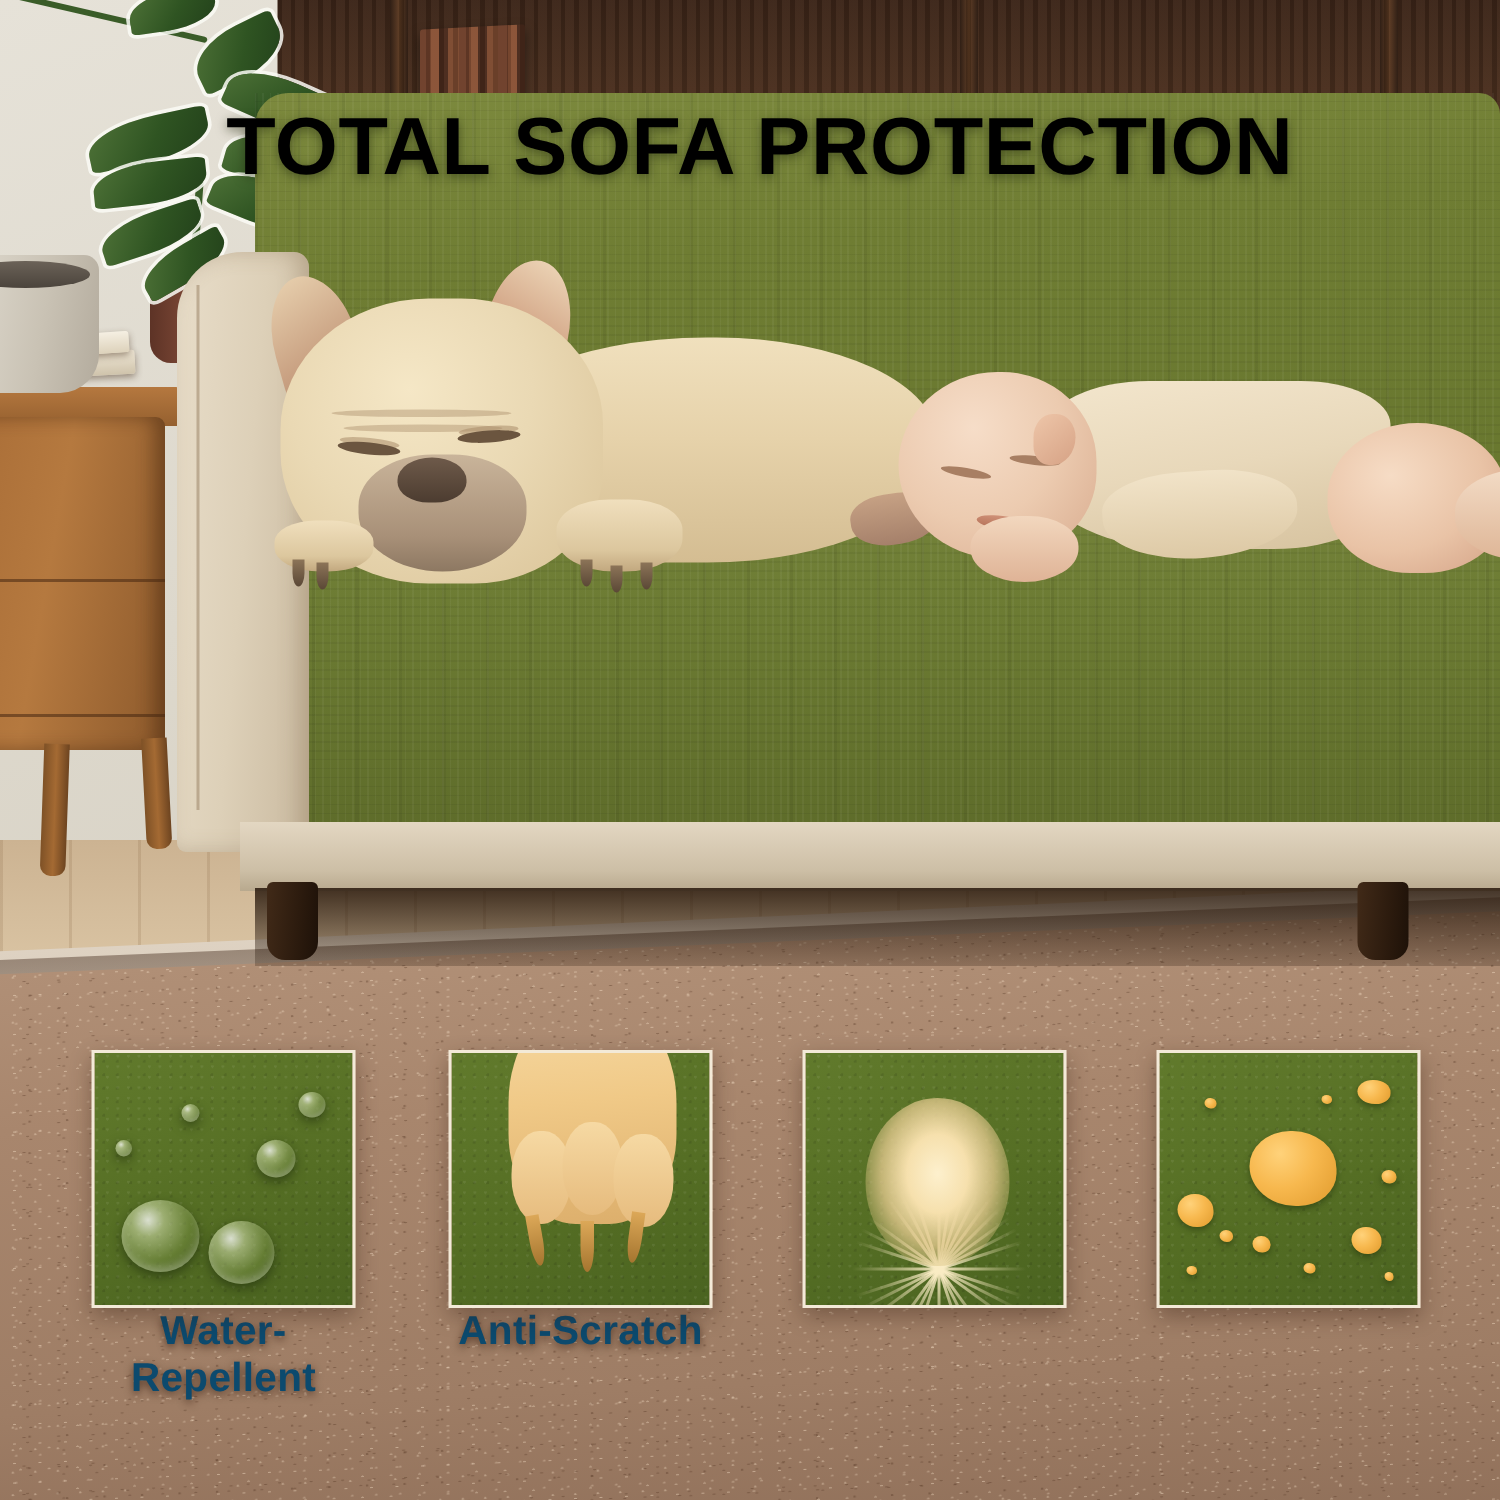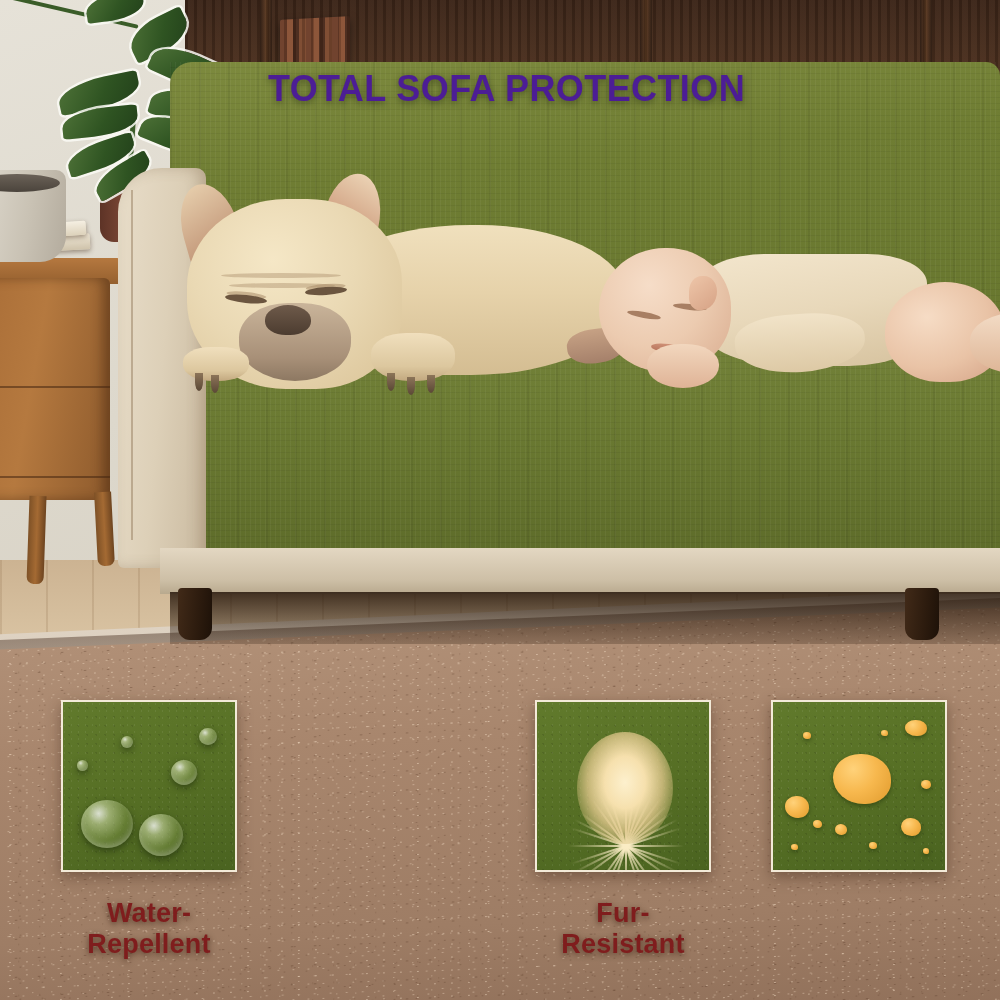--- a/index.html
+++ b/index.html
@@ -276,22 +276,22 @@
   }
   .baby-leg {
     position:absolute; left:385px; top:72px; width:110px; height:62px;
     background:linear-gradient(180deg,#f3dcc6,#deb596);
     border-radius:46% 30% 40% 46%;
   }
 
   
   .headline { position:absolute; left:0; top:70px; width:1000px; text-align:center; }
   .head-1 {
-    font-size:36px; font-weight:bold; letter-spacing:.4px;
-    color:#4c1d95; line-height:1.06;
+    font-size:54px; font-weight:bold; letter-spacing:.4px;
+    color:#000000; line-height:1.06;
     text-shadow:0 2px 7px rgba(35,42,14,.55);
     margin-left:13px;
   }
   .head-2 {
     font-size:45px; font-weight:300; letter-spacing:2.2px;
     color:#f7f3e6; line-height:1.18; margin-top:7px;
     text-shadow:0 2px 7px rgba(35,42,14,.5);
   }
 
   
@@ -347,23 +347,23 @@
     position:absolute; left:50%; top:50%; width:2px; height:58px;
     background:linear-gradient(0deg, rgba(250,236,196,.95), rgba(250,236,196,0));
     transform-origin:50% 100%;
   }
   .crumb {
     position:absolute; border-radius:48% 52% 45% 55%;
     background:radial-gradient(circle at 35% 30%, #ffd27a 0%, #f7b84e 45%, #e09a2c 100%);
     box-shadow:0 2px 4px rgba(30,45,10,.5);
   }
   .feat-label {
-    margin-top:26px; text-align:center;
+    text-align:center;
     font-size:27px; font-weight:bold; letter-spacing:.2px;
-    color:#7f1d1d;
+    color:#0c4a6e;
     text-shadow:0 2px 6px rgba(55,30,15,.7);
   }
 </style>
 </head>
 <body>
 
 <div class="stage">
 
   <div class="wall"></div>
 
@@ -471,20 +471,33 @@
         <div class="drop" style="left:18px; top:98px;  width:52px; height:48px;"></div>
         <div class="drop" style="left:76px; top:112px; width:44px; height:42px;"></div>
         <div class="drop" style="left:108px;top:58px;  width:26px; height:25px;"></div>
         <div class="drop" style="left:136px;top:26px;  width:18px; height:17px;"></div>
         <div class="drop" style="left:58px; top:34px;  width:12px; height:12px;"></div>
         <div class="drop" style="left:14px; top:58px;  width:11px; height:11px;"></div>
       </div>
       <div class="feat-label">Water-Repellent</div>
     </div>
 
+    <div class="feature" style="left:299px;">
+      <div class="thumb">
+        <div class="grain"></div>
+        <div class="paw-big"></div>
+        <div class="toe" style="left:40px;  top:52px;"></div>
+        <div class="toe" style="left:74px;  top:46px;"></div>
+        <div class="toe" style="left:108px; top:54px;"></div>
+        <div class="thumb-claw" style="left:52px;  top:108px; transform:rotate(-10deg);"></div>
+        <div class="thumb-claw" style="left:86px;  top:112px;"></div>
+        <div class="thumb-claw" style="left:118px; top:106px; transform:rotate(8deg);"></div>
+      </div>
+      <div class="feat-label">Anti-Scratch</div>
+    </div>
 
     <div class="feature" style="left:535px;">
       <div class="thumb">
         <div class="grain"></div>
         <div class="fur-spikes">
           <i style="transform:rotate(0deg)"></i>   
             <i style="transform:rotate(18deg)"></i>
           <i style="transform:rotate(36deg)"></i>  
             <i style="transform:rotate(54deg)"></i>
           <i style="transform:rotate(72deg)"></i>  
@@ -509,21 +522,20 @@
             <i style="transform:rotate(63deg)"></i>
           <i style="transform:rotate(117deg)"></i> 
             <i style="transform:rotate(153deg)"></i>
           <i style="transform:rotate(207deg)"></i> 
             <i style="transform:rotate(243deg)"></i>
           <i style="transform:rotate(297deg)"></i> 
             <i style="transform:rotate(333deg)"></i>
         </div>
         <div class="fur"></div>
       </div>
-      <div class="feat-label">Fur-Resistant</div>
     </div>
 
     <div class="feature" style="left:771px;">
       <div class="thumb">
         <div class="grain"></div>
         <div class="crumb" style="left:60px;  top:52px;  width:58px; height:50px;"></div>
         <div class="crumb" style="left:12px;  top:94px;  width:24px; height:22px;"></div>
         <div class="crumb" style="left:132px; top:18px;  width:22px; height:16px;"></div>
         <div class="crumb" style="left:128px; top:116px; width:20px; height:18px;"></div>
         <div class="crumb" style="left:62px;  top:122px; width:12px; height:11px;"></div>

